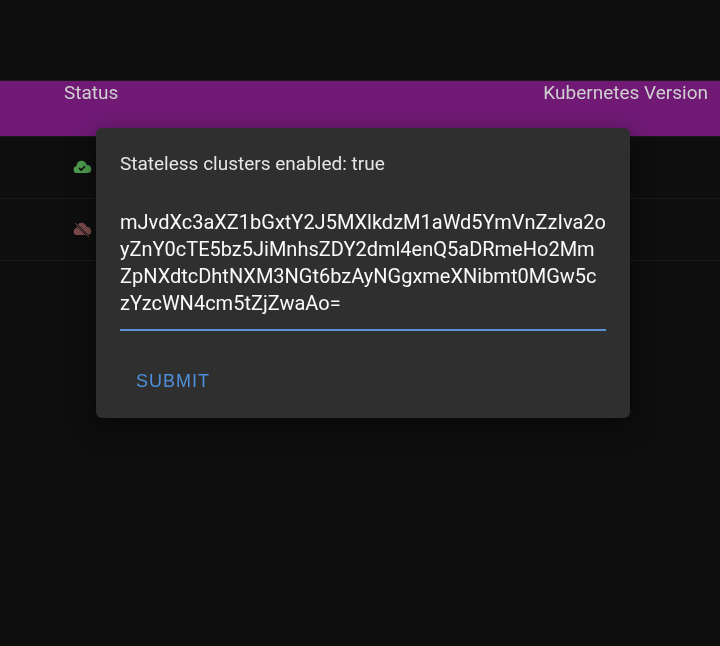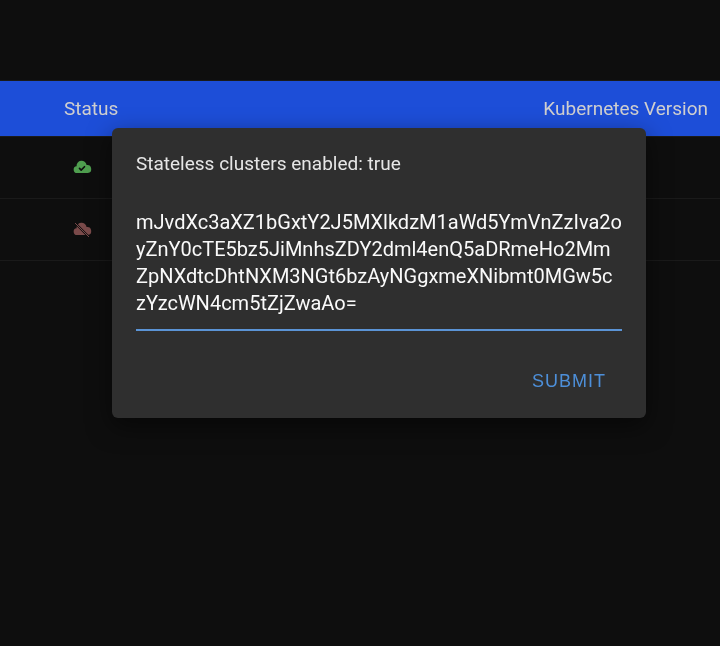--- a/index.html
+++ b/index.html
@@ -15,23 +15,22 @@
   }
 
   .topbar-space {
     height: 80px;
     background: #0e0e0e;
     border-bottom: 1px solid #1a1a1a;
   }
 
   .header-row {
     display: flex;
-    align-items: center;
     height: 56px;
-    background: #1d4ed8;
+    background: #701a75;
     border-bottom: 1px solid #1a1a1a;
     padding: 0 12px 0 64px;
     box-sizing: border-box;
     position: relative;
   }
   .header-status {
     font-size: 19px;
     color: #cfcfcf;
   }
   .header-version {
@@ -58,21 +57,20 @@
   .modal {
     position: absolute;
     left: 96px;
     top: 128px;
     width: 534px;
     background: #2f2f2f;
     border-radius: 6px;
     box-shadow: 0 8px 24px rgba(0,0,0,0.5);
     padding: 24px 24px 18px 24px;
     box-sizing: border-box;
-    margin-left: 16px;
   }
   .modal-title {
     font-size: 19px;
     color: #e6e6e6;
     margin-bottom: 34px;
     font-weight: 400;
   }
   .input-label {
     font-size: 15px;
     color: #5b94d6;
@@ -89,21 +87,21 @@
     font-family: inherit;
     resize: none;
     padding: 0 0 8px 0;
     outline: none;
     overflow: hidden;
     height: 112px;
     word-break: break-all;
   }
   .submit-row {
     display: flex;
-    justify-content: flex-end;
+    justify-content: flex-start;
     margin-top: 28px;
   }
   .submit-btn {
     background: transparent;
     border: none;
     color: #4d8fd9;
     font-size: 18px;
     letter-spacing: 1px;
     cursor: pointer;
     padding: 8px 16px;

